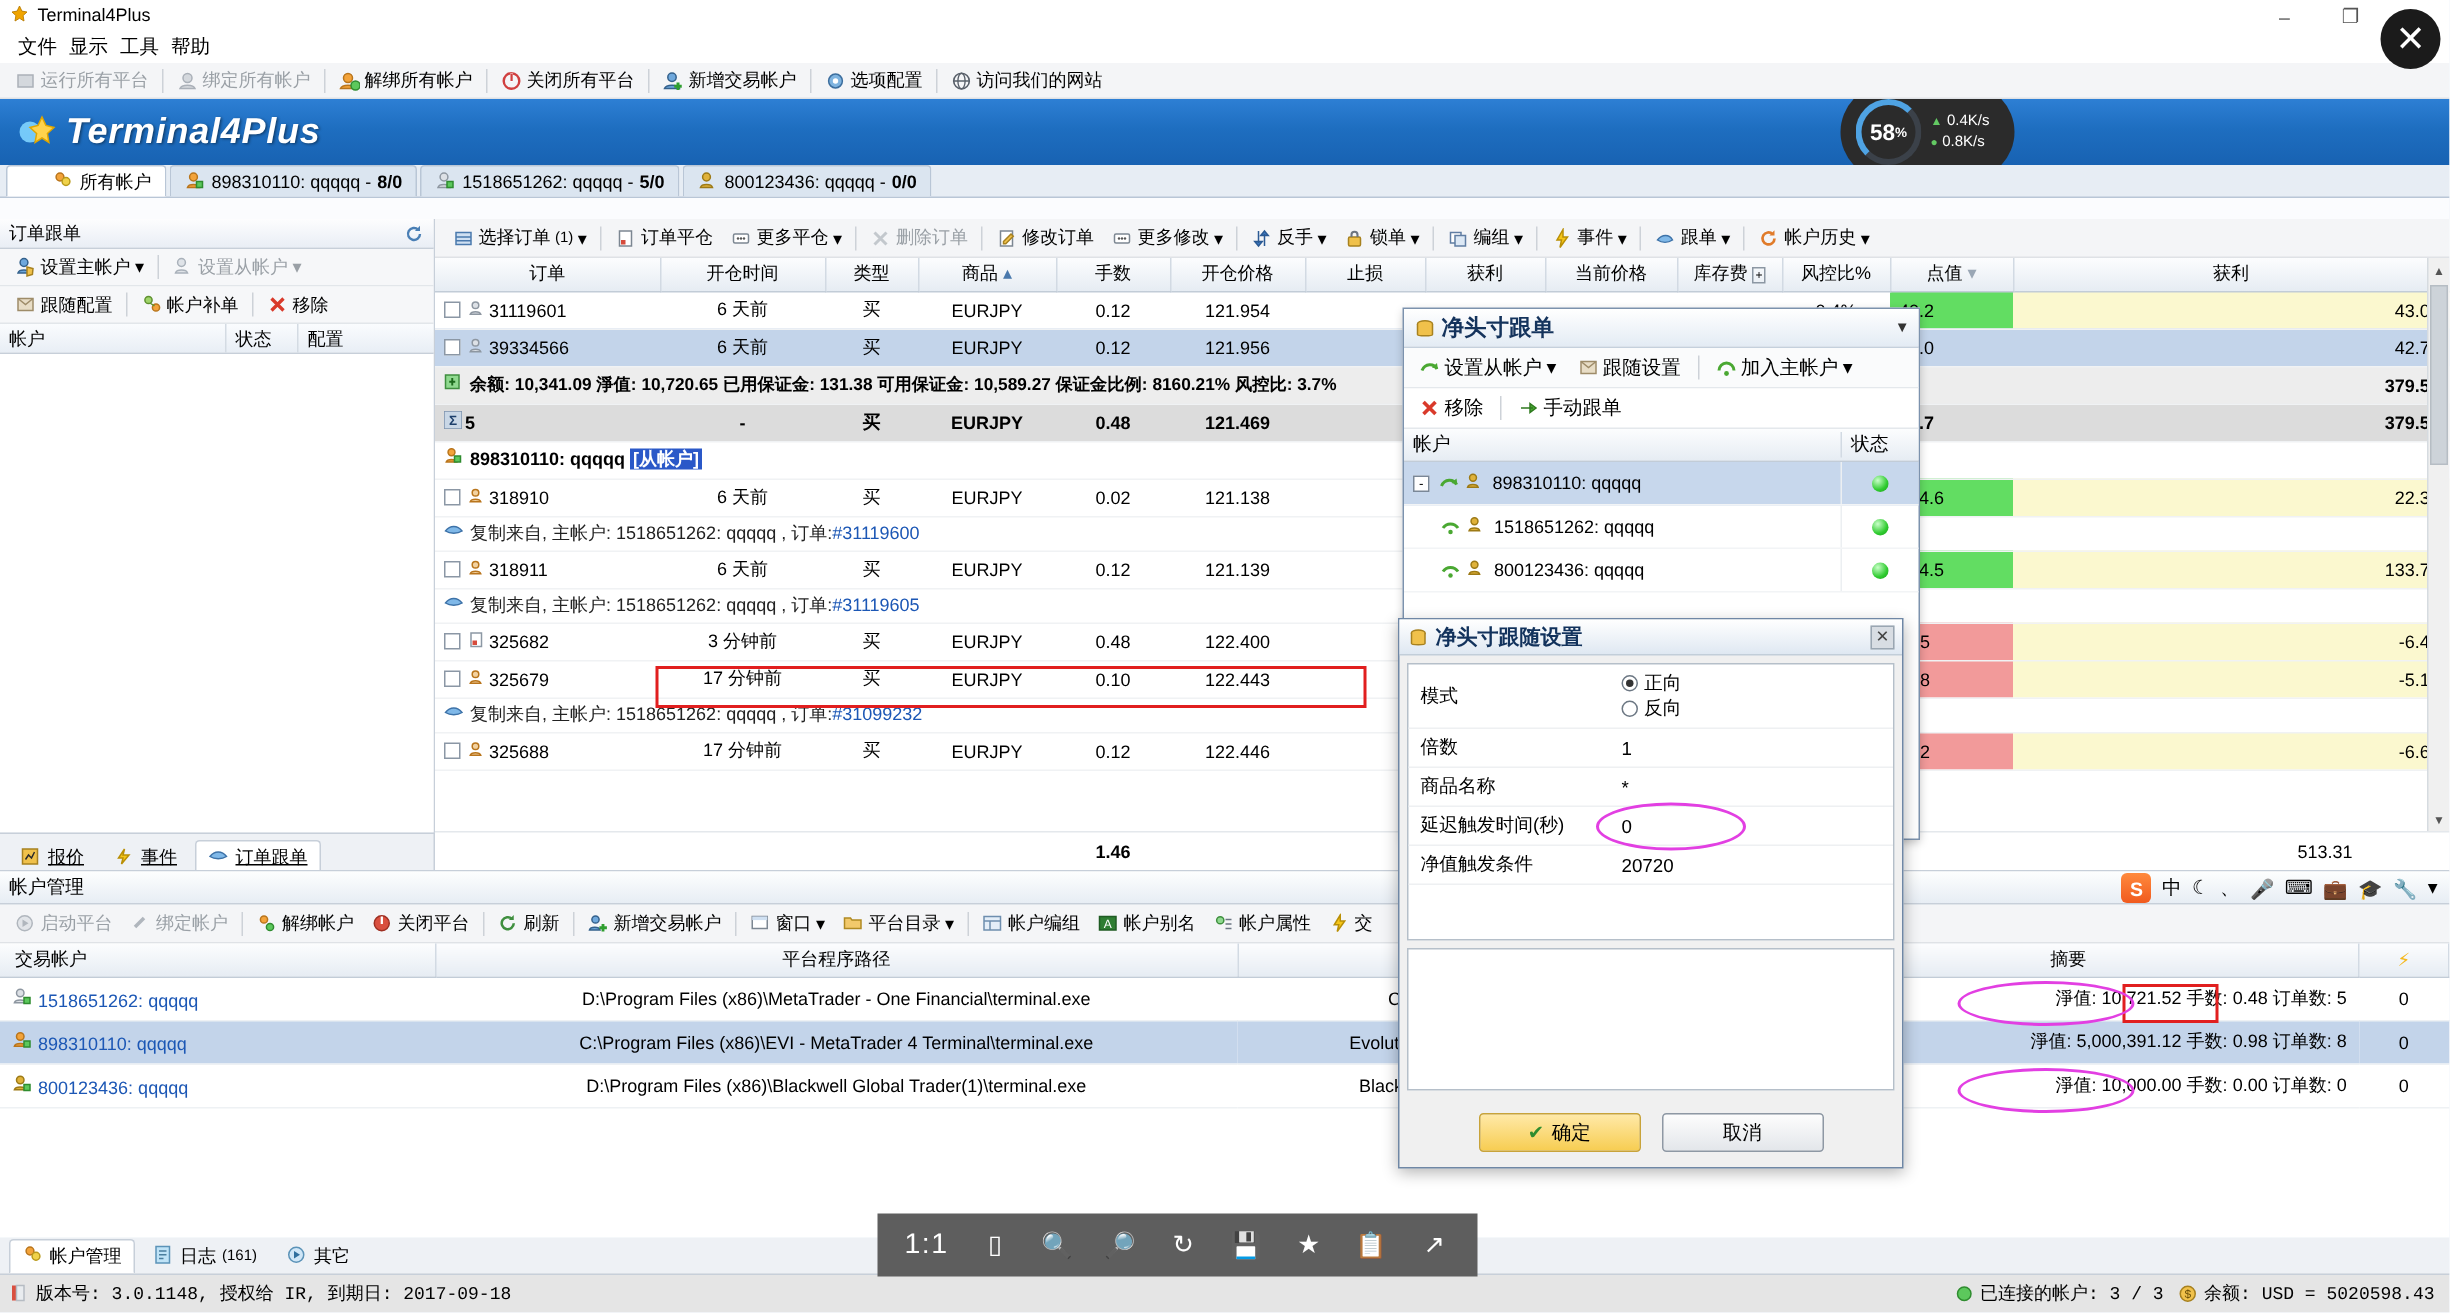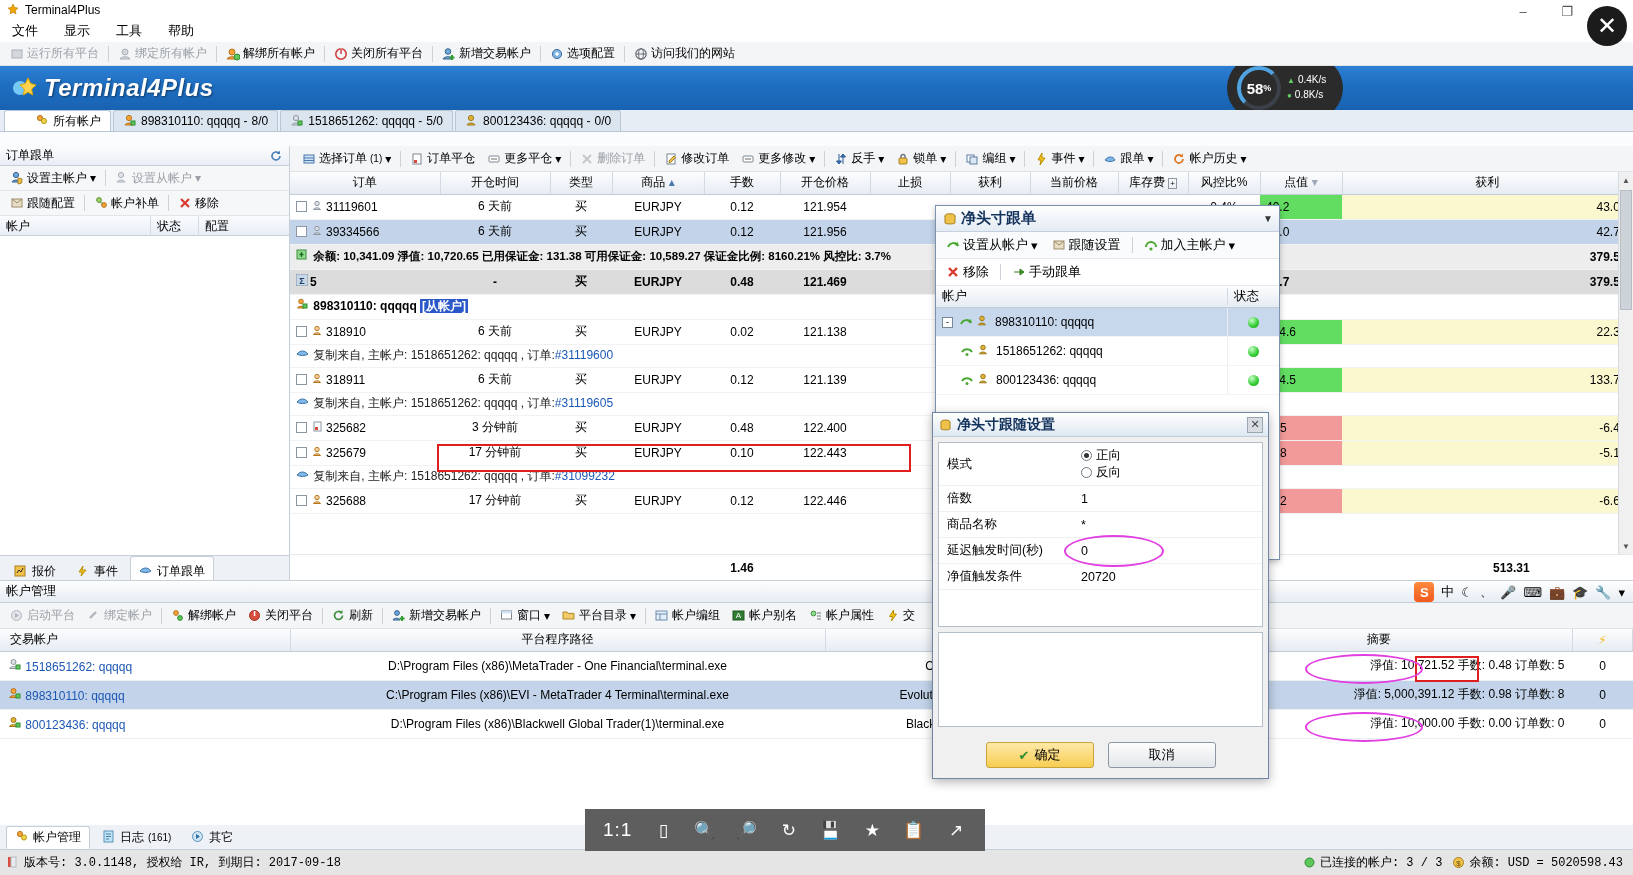--- a/index.html
+++ b/index.html
@@ -15,21 +15,21 @@
 
   
   .titlebar { height:20px; background:#ffffff; display:flex; align-items:center; padding-left:6px; font-size:12px; }
   .titlebar .tb-icon { width:14px; height:14px; margin-right:5px; position:relative; }
   .win-btns { position:absolute; right:0; top:0; display:flex; align-items:center; }
   .win-btn { width:44px; height:22px; display:flex; align-items:center; justify-content:center; color:#555; font-size:13px; }
   .close-big { position:absolute; right:6px; top:6px; width:40px; height:40px; border-radius:50%; background:#1b1b1b; color:#fff;
       display:flex; align-items:center; justify-content:center; font-size:24px; line-height:1; font-family:"DejaVu Sans",sans-serif; }
 
   
-  .menubar { height:22px; background:#fff; display:flex; align-items:center; padding-left:8px; gap:18px; font-size:13px; }
+  .menubar { height:22px; background:#fff; display:flex; align-items:center; padding-left:8px; gap:0; font-size:13px; }
   .menubar span { padding:1px 4px; }
 
   
   .toolbar { height:24px; background:#f4f5f7; border-bottom:1px solid #dfe2e6; display:flex; align-items:center; padding-left:4px; font-size:12px; }
   .tb-item { display:flex; align-items:center; gap:3px; padding:1px 6px; white-space:nowrap; }
   .tb-item.disabled { color:#9aa0a6; }
   .tb-sep { width:1px; height:16px; background:#cdd2d8; margin:0 3px; }
   .ico { width:14px; height:14px; display:inline-block; flex:none; position:relative; }
 
   
@@ -40,21 +40,21 @@
   .gauge .ring { width:44px; height:44px; border-radius:50%; border:4px solid #4fa3e3; border-right-color:#3b4149; border-bottom-color:#3b4149; display:flex; align-items:center; justify-content:center; color:#fff; font-size:15px; font-weight:bold;}
   .gauge .ring small { font-size:9px; }
   .gauge .rates { color:#fff; font-size:10px; line-height:14px; }
   .gauge .rates .up::before { content:"\25B2"; color:#63c963; font-size:8px; margin-right:3px;}
   .gauge .rates .dn::before { content:"\25CF"; color:#63c963; font-size:8px; margin-right:3px;}
 
   
   .acct-tabs { height:22px; background:#e7edf4; display:flex; align-items:flex-end; padding-left:4px; border-bottom:1px solid #b9c6d6;}
   .atab { display:flex; align-items:center; gap:4px; height:21px; padding:0 9px; font-size:12px; background:#dbe5f0; border:1px solid #b9c6d6; border-bottom:none; margin-right:2px; border-radius:3px 3px 0 0;}
   .atab.active { background:#fff;padding-left:30px; }
-  .atab b { font-weight:normal; }
+  .atab b { font-weight:bold; }
 
   
   .split { position:absolute; left:0; right:0; top:146px; bottom:295px; display:flex; }
   .left-pane { width:290px; background:#fff; border-right:1px solid #c7cfd9; display:flex; flex-direction:column; }
   .pane-cap { height:20px; background:linear-gradient(180deg,#fdfdfe,#e9eef5); border-bottom:1px solid #c7cfd9; display:flex; align-items:center; padding:0 6px; font-size:12px; position:relative;}
   .pane-cap .cap-ico { position:absolute; right:6px; width:14px; height:14px; }
   .subtool { height:25px; background:#f6f7f9; border-bottom:1px solid #e2e6ea; display:flex; align-items:center; padding-left:4px; font-size:12px;}
   .lhead { height:20px; background:linear-gradient(180deg,#fafcfe,#e8eef5); border-bottom:1px solid #c7cfd9; display:flex; font-size:12px;}
   .lhead div { padding:2px 6px; border-right:1px solid #d4dbe3; }
 
@@ -78,21 +78,21 @@
   tr.sumrow .profitcell, tr.sumrow .pipcell { background:#dcdcdc; }
   .chk { width:11px; height:11px; border:1px solid #8b97a5; background:#fff; display:inline-block; vertical-align:-1px; margin-right:5px;}
   .subnote { color:#222; font-size:12px; }
   .subnote .lnk { color:#1c57b5; }
   .acct-group td { background:#fff !important; font-weight:bold; font-size:12px; }
   .hl-blue { background:#2a58c8; color:#fff; padding:0 2px; }
   .money-line { font-size:11.5px; }
   .money-line b { font-weight:bold; }
 
   
-  .low-tabs { height:32px; background:#eef1f5; border-top:1px solid #c7cfd9; display:flex; padding-left:6px; gap:4px;}
+  .low-tabs { height:32px; background:#eef1f5; border-top:1px solid #c7cfd9; display:flex; align-items:center; padding-left:6px; gap:4px;text-decoration:underline;}
   .ltab { display:flex; align-items:center; gap:4px; padding:2px 8px; font-size:12px;}
   .ltab.active { background:#fff; border:1px solid #c7cfd9; border-bottom-color:#fff; border-radius:3px 3px 0 0;}
 
   
   .acctmgr { position:absolute; left:0; right:0; bottom:50px; height:245px; background:#fff; border-top:1px solid #c7cfd9; display:flex; flex-direction:column;}
   .am-cap { height:22px; background:linear-gradient(180deg,#fdfefe,#e7edf4); border-bottom:1px solid #c7cfd9; display:flex; align-items:center; padding:0 6px; font-size:12.5px; position:relative;}
   .am-tool { height:26px; background:#f4f5f7; border-bottom:1px solid #dfe2e6; display:flex; align-items:center; padding-left:4px; overflow:hidden;}
   table.am { width:100%; border-collapse:collapse; table-layout:fixed; font-size:12px;padding-left:48px;}
   table.am th { background:linear-gradient(180deg,#fcfdfe,#e6ecf3); border-right:1px solid #d2dae3; border-bottom:1px solid #c2ccd7; height:22px; font-weight:normal;}
   table.am td { height:29px; padding:0 8px; border-bottom:1px solid #eef1f4;}
@@ -705,21 +705,21 @@
         </div>
       </div>
 
       <div style="height:26px;border-top:1px solid #e4e8ec;display:flex;align-items:center;position:relative;background:#fff">
         <div style="width:150px"></div>
           <div style="width:110px"></div>
           <div style="width:62px"></div>
           <div style="width:92px"></div>
         <div style="width:76px;text-align:center;font-weight:bold">1.46</div>
         <div style="flex:1"></div>
-        <div style="width:140px;text-align:left;padding-right:26px;font-weight:bold">513.31</div>
+        <div style="width:140px;text-align:center;padding-right:26px;font-weight:normal">513.31</div>
         <div class="dots"></div>
       </div>
     </div>
   </div>
 
   <div class="low-tabs" style="position:absolute;left:0;right:0;top:555px;width:290px;border-right:1px solid #c7cfd9;">
     <div class="ltab">
       <span class="ico"><svg width="12" height="12">
             <rect x="1" y="1" width="10" height="10" fill="#f0c14b" stroke="#a7811f"></rect>
             <path d="M3 8l2-3 2 2 2-4" fill="none" stroke="#2b2b2b"></path>

